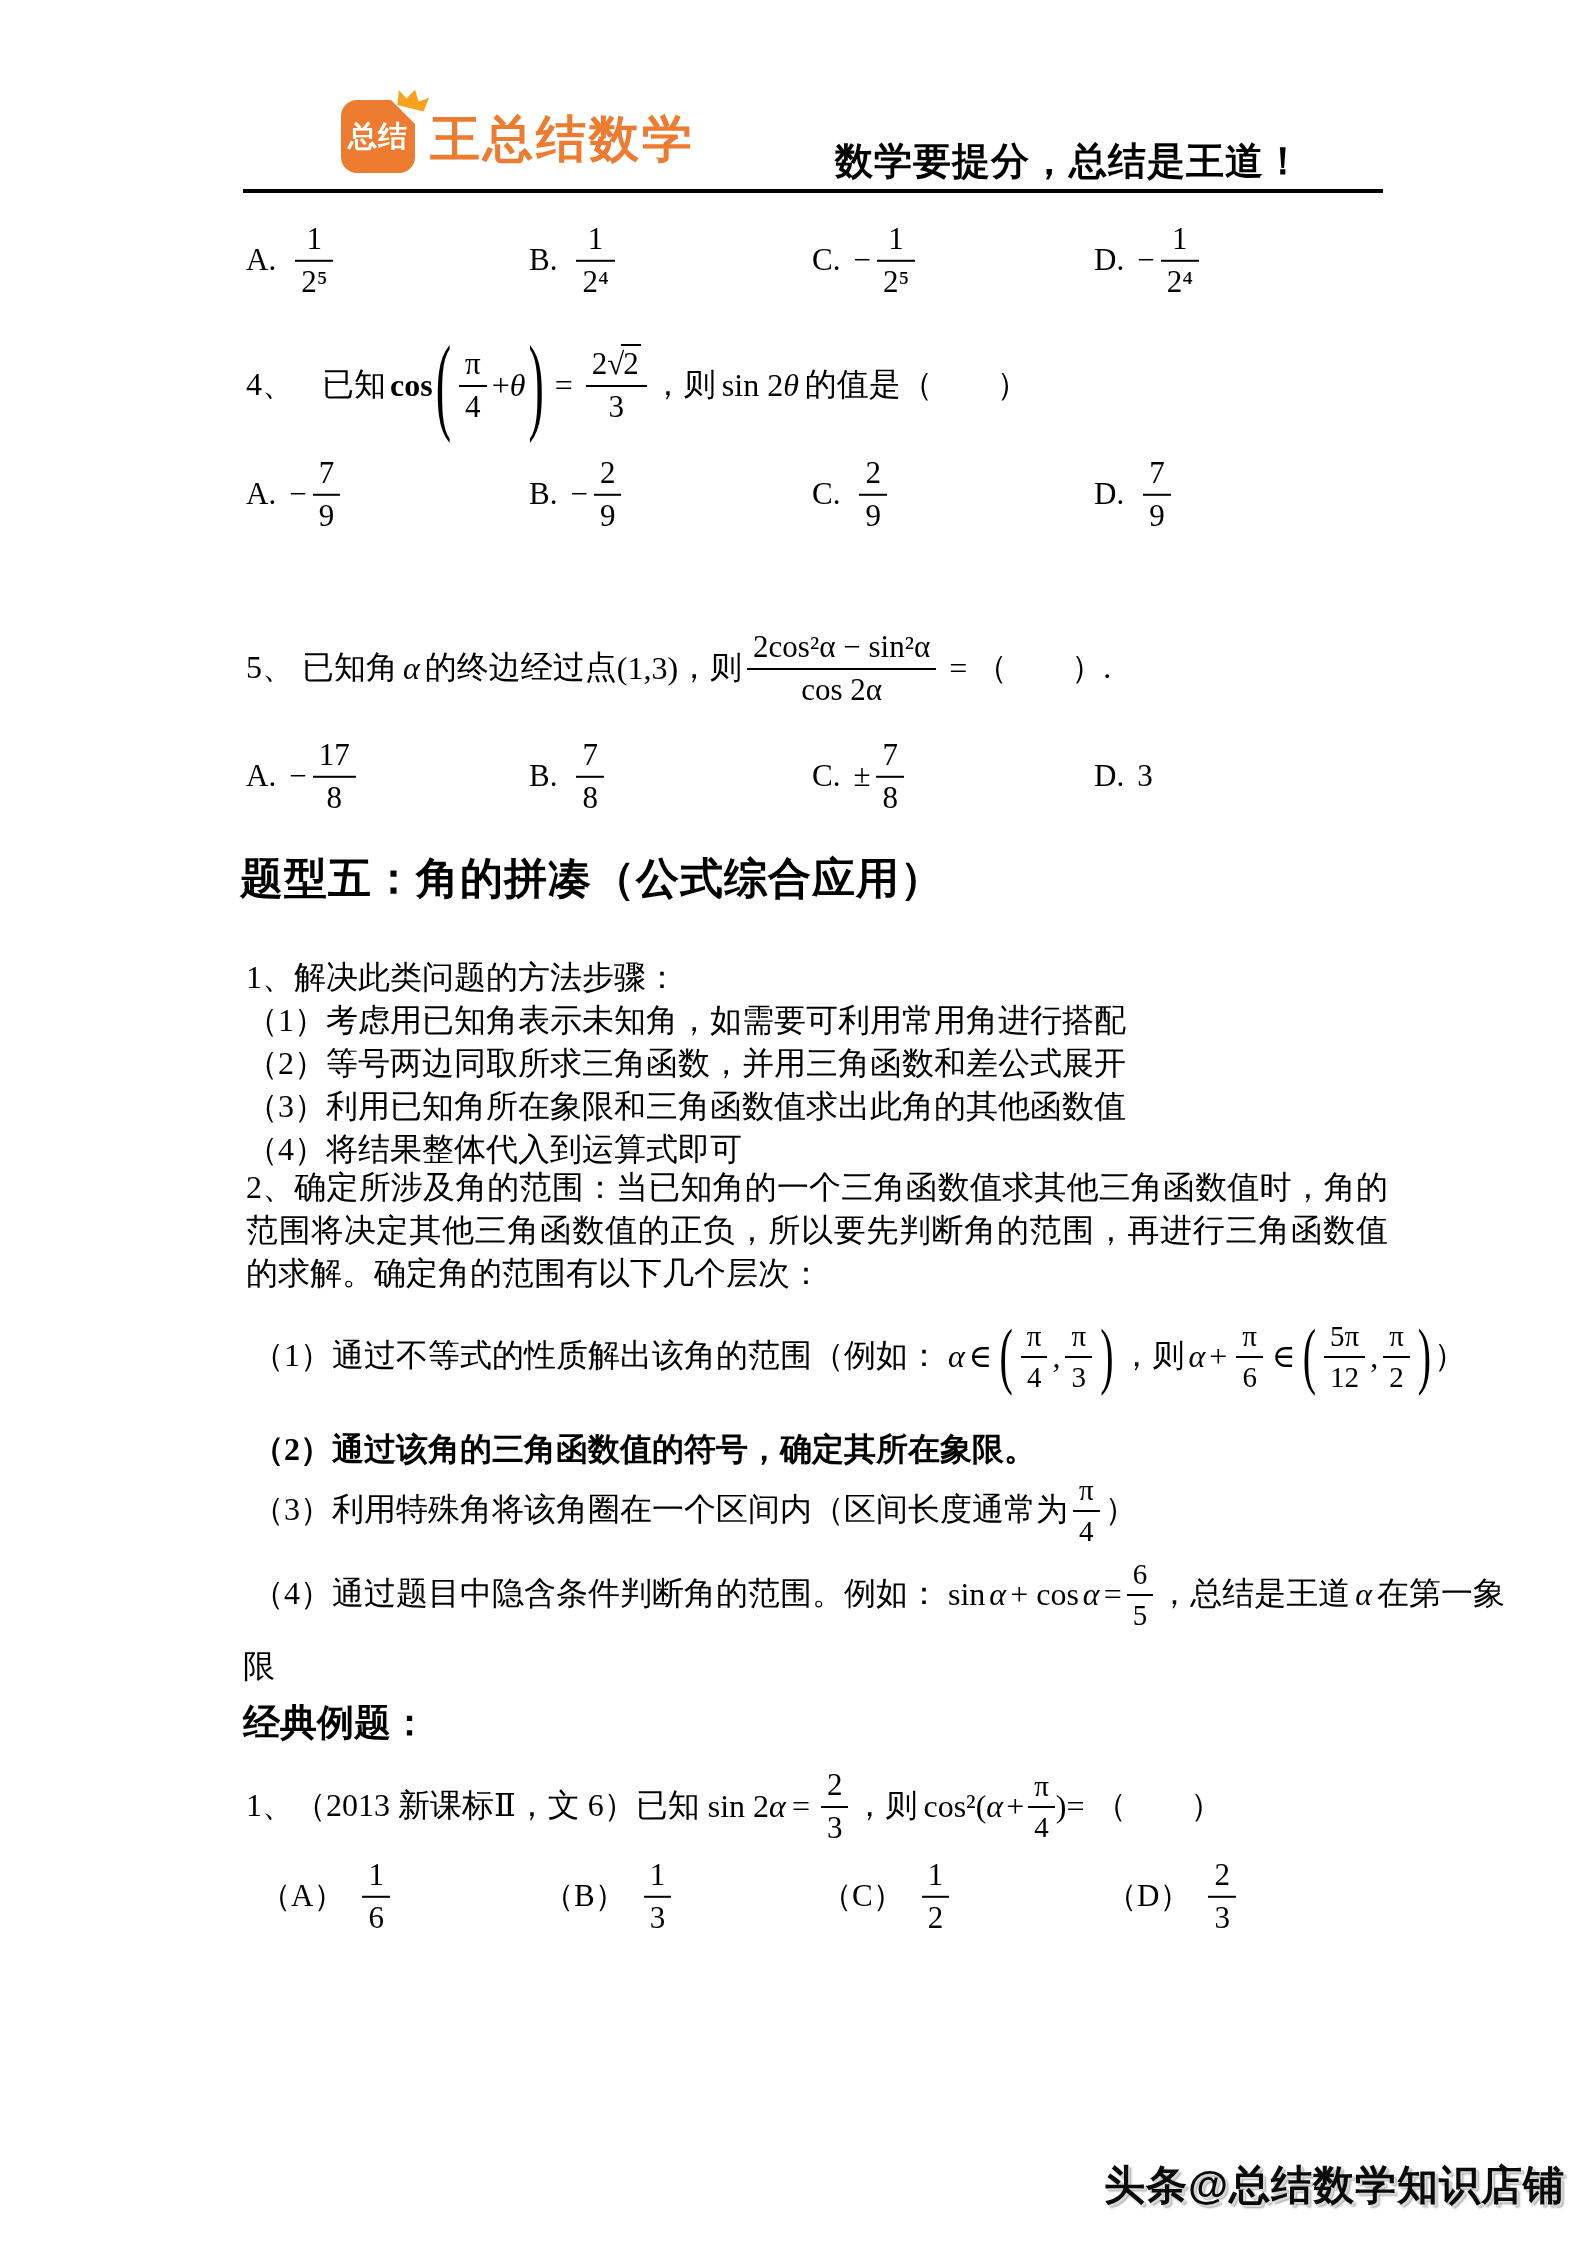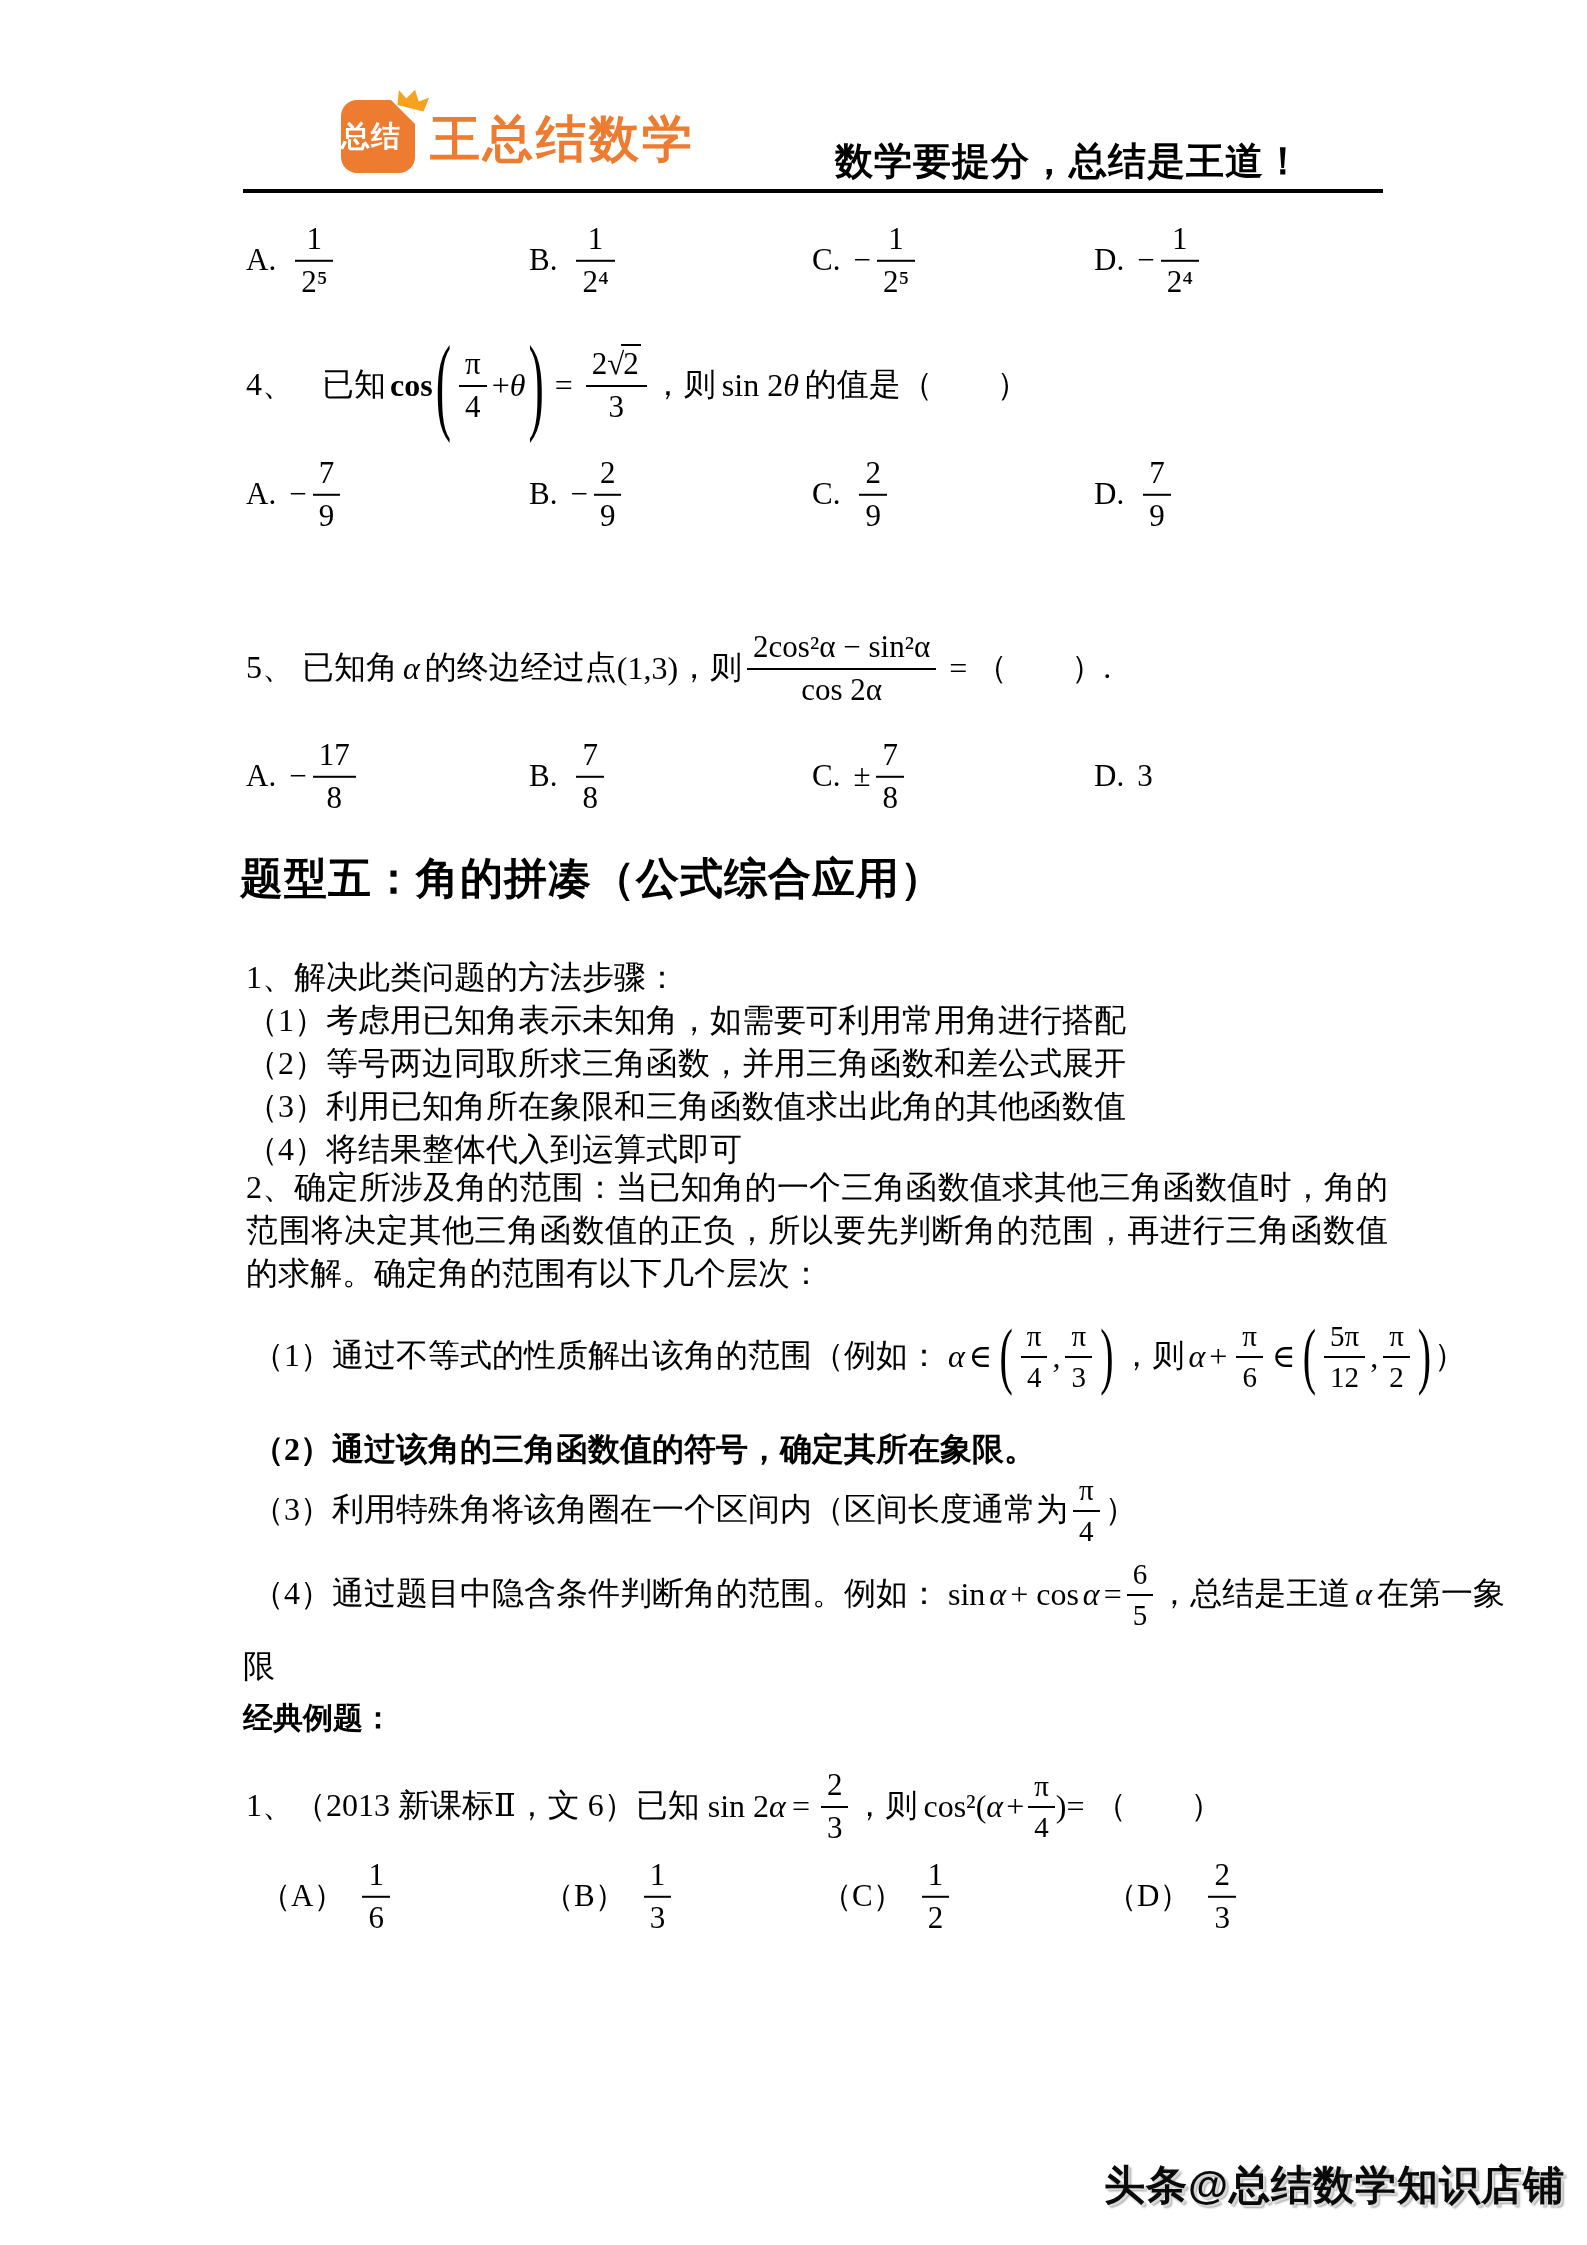--- a/index.html
+++ b/index.html
@@ -3,21 +3,21 @@
 <meta charset="utf-8">
 <style>
   html,body{margin:0;padding:0;}
   body{
     width:1587px;height:2245px;position:relative;background:#ffffff;overflow:hidden;
     font-family:"Liberation Serif","DejaVu Serif",serif;color:#000;
   }
   
   .badge{
     position:absolute;left:341px;top:100px;width:74px;height:73px;
-    background:#ed7c30;border-radius:16px;display:flex;align-items:center;
+    background:#ed7c30;border-radius:16px;display:flex;align-items:center;justify-content:center;
   }
   .badge .notch{
     position:absolute;top:0;right:0;width:0;height:0;
     border-top:24px solid #fff;border-left:24px solid transparent;border-top-right-radius:16px;
   }
   .badge .crown{position:absolute;top:-12px;right:-14px;transform:rotate(14deg);z-index:2;}
   .badge-text{
     position:relative;z-index:1;color:#fff;font-family:"Liberation Sans","DejaVu Sans",sans-serif;
     font-weight:bold;font-size:29px;letter-spacing:1px;
   }
@@ -31,21 +31,21 @@
     font-family:"Liberation Serif","DejaVu Serif",serif;letter-spacing:1px;
   }
   .rule{position:absolute;left:243px;top:189px;width:1140px;height:4px;background:#000;}
   
   .tline{position:absolute;left:246px;font-size:32px;white-space:nowrap;}
   .h1{
     position:absolute;left:240px;top:850px;font-size:43px;font-weight:bold;
     font-family:"Liberation Sans","DejaVu Sans",sans-serif;letter-spacing:1px;white-space:nowrap;
   }
   .h2{
-    position:absolute;left:243px;top:1698px;font-size:30px;font-weight:bold;
+    position:absolute;left:243px;top:1698px;font-size:37px;font-weight:bold;
     font-family:"Liberation Sans","DejaVu Sans",sans-serif;white-space:nowrap;
   }
   .para{
     position:absolute;left:246px;top:1166px;width:1142px;font-size:32px;line-height:43px;
     text-align:justify;
   }
   
   .mline{position:absolute;display:flex;align-items:center;white-space:nowrap;font-size:32px;}
   .frac{display:inline-block;text-align:center;vertical-align:middle;margin:0 5px;line-height:1.12;font-size:31px;}
   .frac .fn{display:block;border-bottom:2px solid #000;padding:1px 6px 3px;}

